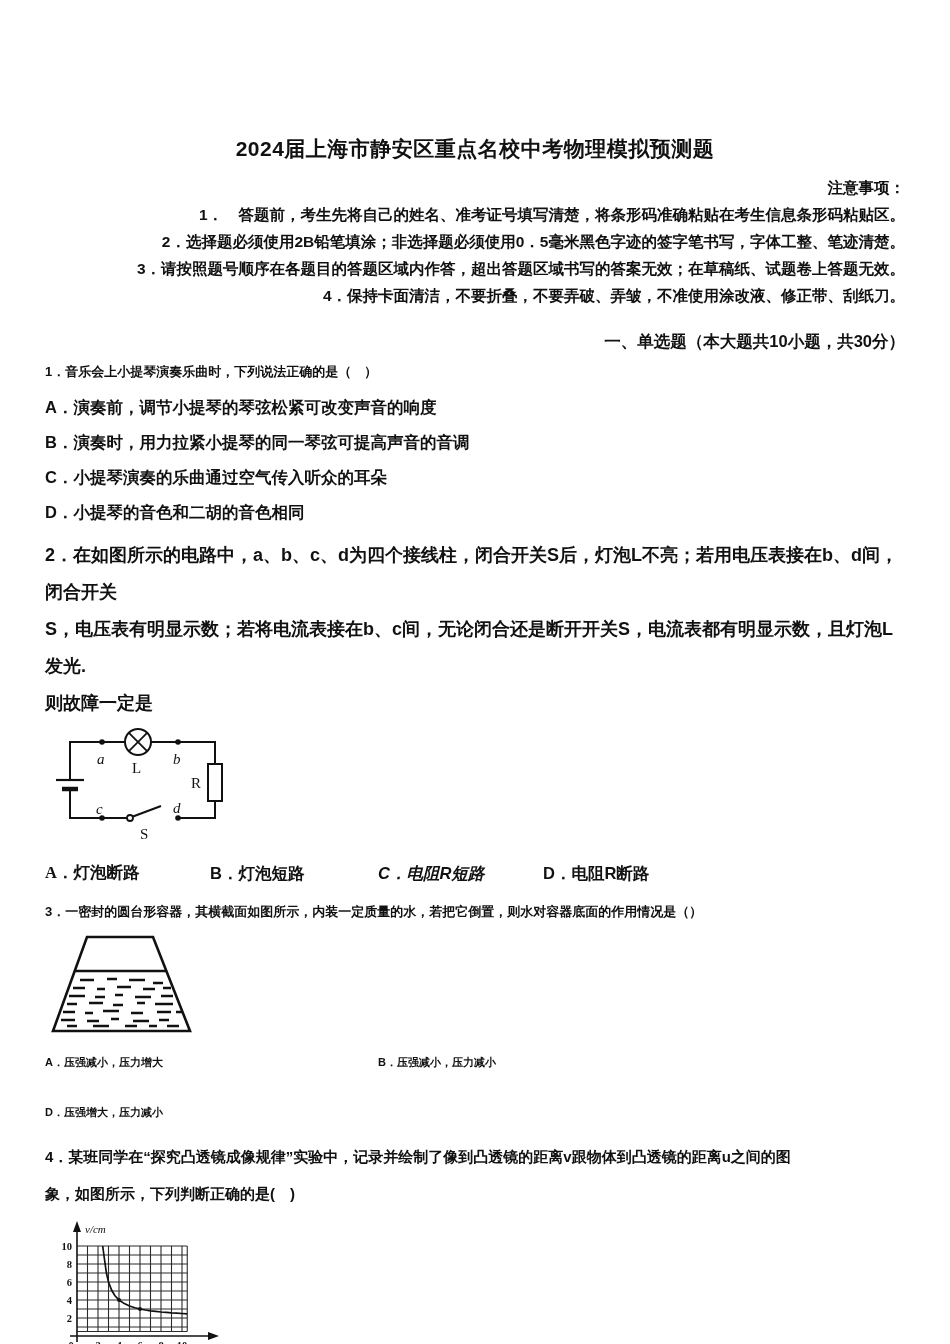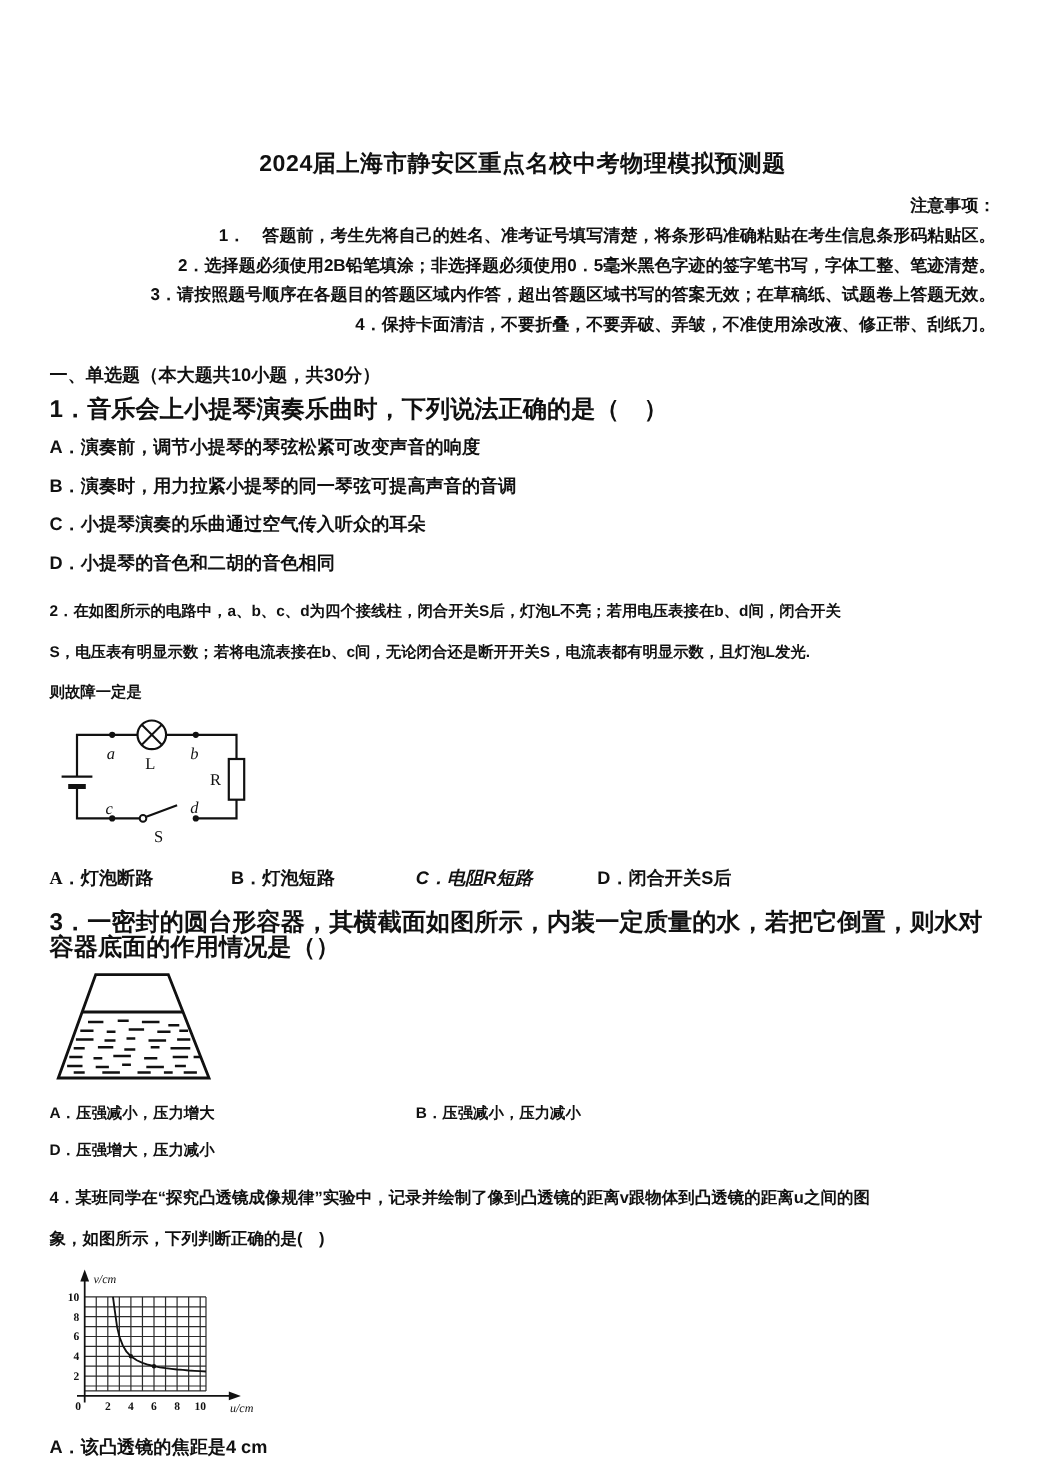--- a/index.html
+++ b/index.html
@@ -15,40 +15,40 @@
 
   .title {
     margin: 0 0 12px 0;
     font-size: 21px; line-height: 27px;
     text-align: center;
     letter-spacing: 0.5px;
   }
   .notice-heading { font-size: 16px; line-height: 27px; margin: 6px 0 0 0; }
   .notice p { margin: 0; font-size: 15.5px; line-height: 27px; text-align: right; }
 
-  .section-heading { margin: 21px 0 0 0; font-size: 16.5px; line-height: 23px; }
-
-  .q-text { margin: 7px 0 0 0; font-size: 22px; line-height: 23px; }
+  .section-heading { margin: 21px 0 0 0; font-size: 16.5px; line-height: 23px; text-align: right; }
+
+  .q-text { margin: 7px 0 0 0; font-size: 13px; line-height: 23px; }
   .opt-block { margin: 13px 0 0 0; font-size: 16.5px; line-height: 22px; }
 
   .q2-para { margin: 14px 0 0 0; }
-  .q2-para p { margin: 0; font-size: 14px; line-height: 37px; }
+  .q2-para p { margin: 0; font-size: 18px; line-height: 37px; }
 
   .figure { margin: 4px 0 0 0; }
   .figure svg { display: block; }
 
   .opts-row { display: flex; margin: 14px 0 0 0; font-size: 16.5px; line-height: 22px; }
   .opts-row span:nth-child(1) { width: 165px; font-family: Liberation Serif, serif; }
   .opts-row span:nth-child(2) { width: 168px; }
   .opts-row span:nth-child(3) { width: 165px; font-style: italic; }
 
   .opts-grid {
     display: grid; grid-template-columns: 333px auto;
-    row-gap: 12px; margin: 14px 0 0 0;
-    font-size: 14px; line-height: 22px;
+    row-gap: 28px; margin: 14px 0 0 0;
+    font-size: 11px; line-height: 22px;
   }
 
   .q4-para { margin: 15px 0 0 0; }
   .q4-para p { margin: 0; font-size: 15px; line-height: 37px; }
 
   
   .circ-wire { stroke: #111; stroke-width: 2; fill: none; }
   .circ-label { font-family: "Liberation Serif", serif; font-size: 15px; font-weight: 400; fill: #111; }
   .circ-label.it { font-style: italic; }
 
@@ -124,21 +124,21 @@
         <text class="circ-label" x="87" y="47" font-size="16">L</text>
         <text class="circ-label" x="146" y="62" font-size="16">R</text>
         <text class="circ-label" x="95" y="113" font-size="16">S</text>
       </svg>
     </div>
 
     <div class="opts-row">
       <span>A．灯泡断路</span>
       <span>B．灯泡短路</span>
       <span>C．电阻R短路</span>
-      <span>D．闭合开关S后</span>
+      <span>D．电阻R断路</span>
     </div>
   </div>
 
   <div>
     <p class="q-text" style="margin-top:16px">3．一密封的圆台形容器，其横截面如图所示，内装一定质量的水，若把它倒置，则水对容器底面的作用情况是（）</p>
 
     <div class="figure" style="margin-top:10px">
       <svg width="160" height="104" viewBox="0 0 160 104">
         <polygon points="42,4 108,4 145,98 8,98" fill="#fff" stroke="#111" stroke-width="2.6"></polygon>
         <line x1="29.7" y1="38" x2="121.4" y2="38" stroke="#111" stroke-width="2.6"></line>

